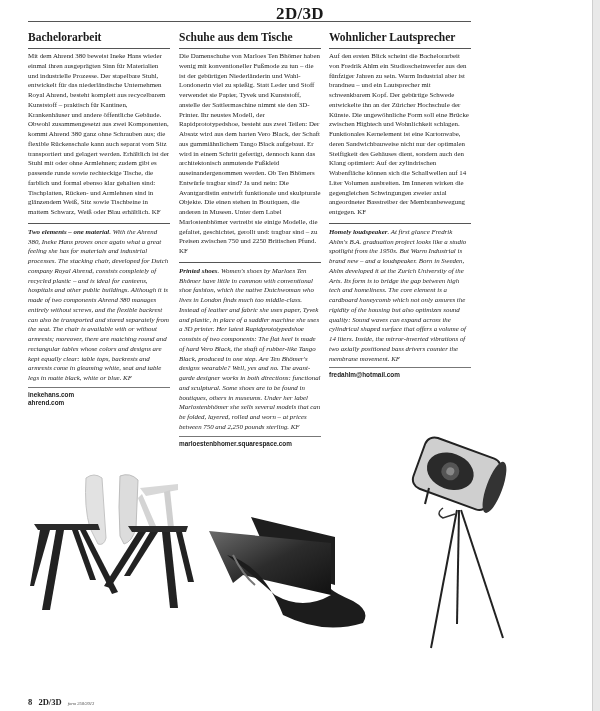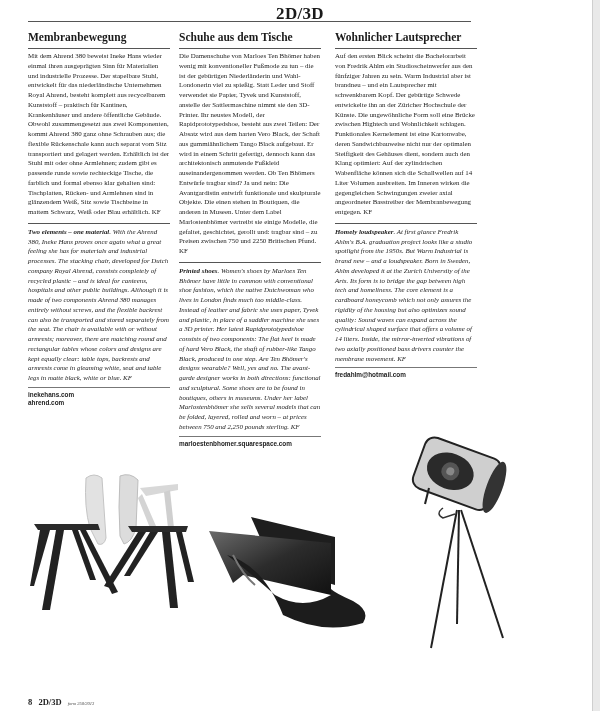--- a/index.html
+++ b/index.html
@@ -3,21 +3,21 @@
 <meta charset="utf-8">
 <style>
   html, body { margin: 0; padding: 0; background: #fff; }
   body { width: 600px; height: 711px; position: relative; overflow: hidden; font-family: "Liberation Serif", serif; color: #222; }
   .right-edge { position: absolute; right: 0; top: 0; width: 7px; height: 711px; background: #e9e9e9; border-left: 1px solid #cfcfcf; }
   .section-title { position: absolute; left: 0; width: 600px; top: 4px; text-align: center; font-weight: bold; font-size: 17px; letter-spacing: 0.3px; color: #1a1a1a; }
   .top-rule { position: absolute; left: 28px; width: 443px; top: 21px; height: 0; border-top: 1px solid #555; }
   .col { position: absolute; top: 22px; width: 142px; }
   .col1 { left: 28px; }
   .col2 { left: 179px; }
-  .col3 { left: 329px; margin-left: 6px; }
+  .col3 { left: 329px; }
   .col h2 { margin: 0; padding: 9px 0 5px 0; font-size: 11.5px; font-weight: bold; color: #1a1a1a; border-bottom: 1px solid #555; white-space: nowrap; }
   .col p { margin: 0; font-size: 6.9px; line-height: 9.75px; text-align: left; }
   .de { padding-top: 2px; }
   .sep { border-top: 1px solid #555; margin: 6px 0 3px 0; }
   .en { font-style: italic; }
   .en b { font-weight: bold; }
   .url { font-family: "Liberation Sans", sans-serif; font-weight: bold; font-size: 6.4px; line-height: 8.5px; color: #222; }
   .urlsep { border-top: 1px solid #777; margin: 4px 0 3px 0; }
   .img { position: absolute; }
   .footer { position: absolute; left: 28px; top: 697px; font-size: 8.5px; color: #222; }
@@ -27,21 +27,21 @@
 </style>
 </head>
 <body>
 
 <div class="right-edge"></div>
 
 <div class="section-title">2D/3D</div>
 <div class="top-rule"></div>
 
 <div class="col col1">
-  <h2>Membranbewegung</h2>
+  <h2>Bachelorarbeit</h2>
   <p class="de">Mit dem Ahrend 380 beweist Ineke Hans wieder einmal ihren ausgeprägten Sinn für Materialien und industrielle Prozesse. Der stapelbare Stuhl, entwickelt für das niederländische Unternehmen Royal Ahrend, besteht komplett aus recycelbarem Kunststoff – praktisch für Kantinen, Krankenhäuser und andere öffentliche Gebäude. Obwohl zusammengesetzt aus zwei Komponenten, kommt Ahrend 380 ganz ohne Schrauben aus; die flexible Rückenschale kann auch separat vom Sitz transportiert und gelagert werden. Erhältlich ist der Stuhl mit oder ohne Armlehnen; zudem gibt es passende runde sowie rechteckige Tische, die farblich und formal ebenso klar gehalten sind: Tischplatten, Rücken- und Armlehnen sind in glänzendem Weiß, Sitz sowie Tischbeine in mattem Schwarz, Weiß oder Blau erhältlich. KF</p>
   <div class="sep"></div>
   <p class="en"><b>Two elements – one material</b><span>. With the Ahrend 380, Ineke Hans proves once again what a great feeling she has for materials and industrial processes. The stacking chair, developed for Dutch company Royal Ahrend, consists completely of recycled plastic – and is ideal for canteens, hospitals and other public buildings. Although it is made of two components Ahrend 380 manages entirely without screws, and the flexible backrest can also be transported and stored separately from the seat. The chair is available with or without armrests; moreover, there are matching round and rectangular tables whose colors and designs are kept equally clear: table tops, backrests and armrests come in gleaming white, seat and table legs in matte black, white or blue. KF</span></p>
   <div class="urlsep"></div>
   <div class="url">inekehans.com</div>
   <div class="url">ahrend.com</div>
 </div>
 
 <div class="col col2">
   <h2>Schuhe aus dem Tische</h2>

